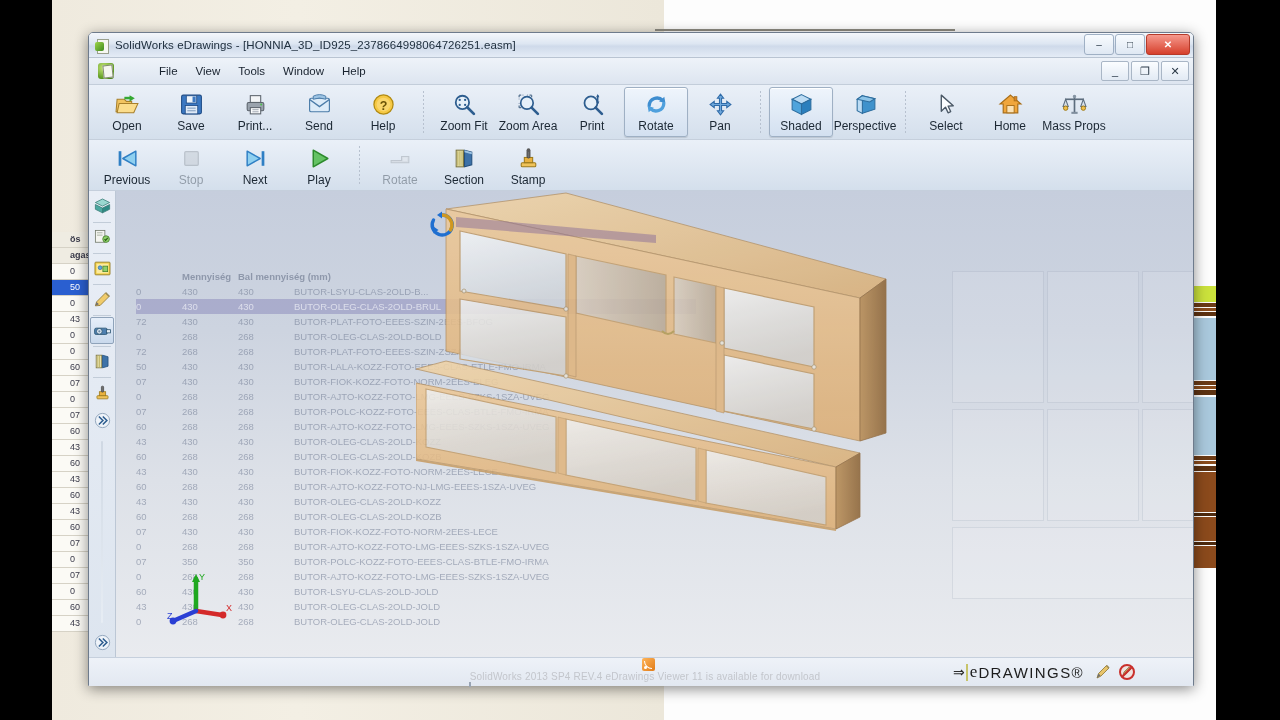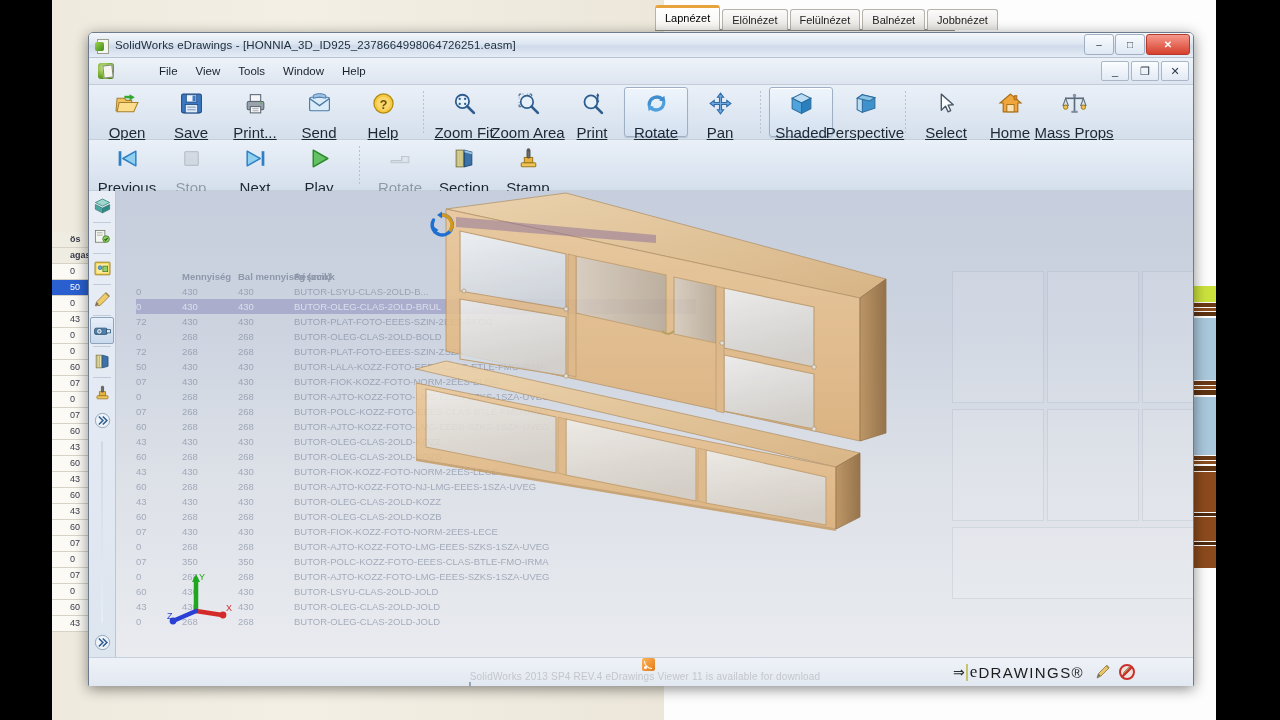--- a/index.html
+++ b/index.html
@@ -82,21 +82,21 @@
     font-size:11px;color:#2c3a48;}
 
   
   .tbar{position:relative;background:linear-gradient(180deg,#eaf0f8 0%,#dde6f1 60%,#d4dfec 100%);
     border-bottom:1px solid #c5cfdc;display:flex;align-items:stretch;padding:2px 6px;}
   .tbar1{height:50px;}
   .tbar2{height:46px;}
   .tsep{width:1px;margin:4px 8px;background:repeating-linear-gradient(180deg,#b7c1cf 0 2px,transparent 2px 4px);}
   .tbtn{width:62px;display:flex;flex-direction:column;align-items:center;justify-content:flex-start;
     padding-top:3px;border:1px solid transparent;border-radius:3px;}
-  .tbtn .lbl{font-size:15px;color:#1b2733;margin-top:8px;white-space:nowrap;text-decoration:underline;}
+  .tbtn .lbl{font-size:12px;color:#1b2733;margin-top:2px;white-space:nowrap;}
   .tbtn.active{border:1px solid #9fb0c4;background:linear-gradient(180deg,#eff5fc,#d3e0f0);
     box-shadow:inset 0 1px 0 #fff,0 1px 1px rgba(0,0,0,.12);}
   .tbtn.disabled{opacity:.38;}
   .ico{height:26px;display:flex;align-items:center;justify-content:center;}
   .ico svg{display:block;}
 
   
   .workspace{position:relative;height:466px;display:flex;}
   .lefttool{width:26px;background:linear-gradient(180deg,#e9eef6,#dde5ef);
     border-right:1px solid #bcc7d5;display:flex;flex-direction:column;align-items:center;padding-top:2px;}
@@ -201,27 +201,20 @@
     <div class="band" style="top:461px;height:3px;background:#8a4c1c;"></div>
     <div class="band" style="top:466px;height:5px;background:#5d3211;"></div>
     <div class="band" style="top:472px;height:40px;background:#8b4a1c;"></div>
     <div class="band" style="top:513px;height:3px;background:#4e2a0e;"></div>
     <div class="band" style="top:517px;height:24px;background:#8b4a1c;"></div>
     <div class="band" style="top:542px;height:3px;background:#4e2a0e;"></div>
     <div class="band" style="top:546px;height:22px;background:#8b4a1c;"></div>
   </div>
 
   <div class="tabline"></div>
-  <div class="tabstrip" id="tabstrip">
-      <div class="vtab active">Lapnézet</div>
-      <div class="vtab">Elölnézet</div>
-      <div class="vtab">Felülnézet</div>
-      <div class="vtab">Balnézet</div>
-      <div class="vtab">Jobbnézet</div>
-    </div>
 
   <div class="appwin">
 
     <div class="titlebar">
       <div class="ticon">
         <div class="sheet"></div>
           <div class="grn"></div>
       </div>
       <div class="titletext">SolidWorks eDrawings - [HONNIA_3D_ID925_2378664998064726251.easm]</div>
       <div class="wbtns">
@@ -571,21 +564,20 @@
           </div>
         </div>
 
       <div class="viewport">
 
         <div class="ghost-table" id="ghostTable">
             <div class="gh head">
               <div class="c1"></div>
               <div class="c2">Mennyiség</div>
               <div class="c3">Bal mennyiség (mm)</div>
-              <div class="c4">Részcikk</div>
             </div>
             <div class="gh">
               <div class="c1">0</div>
               <div class="c2">430</div>
               <div class="c3">430</div>
               <div class="c4">BUTOR-LSYU-CLAS-2OLD-B...</div>
             </div>
             <div class="gh sel">
               <div class="c1">0</div>
               <div class="c2">430</div>

